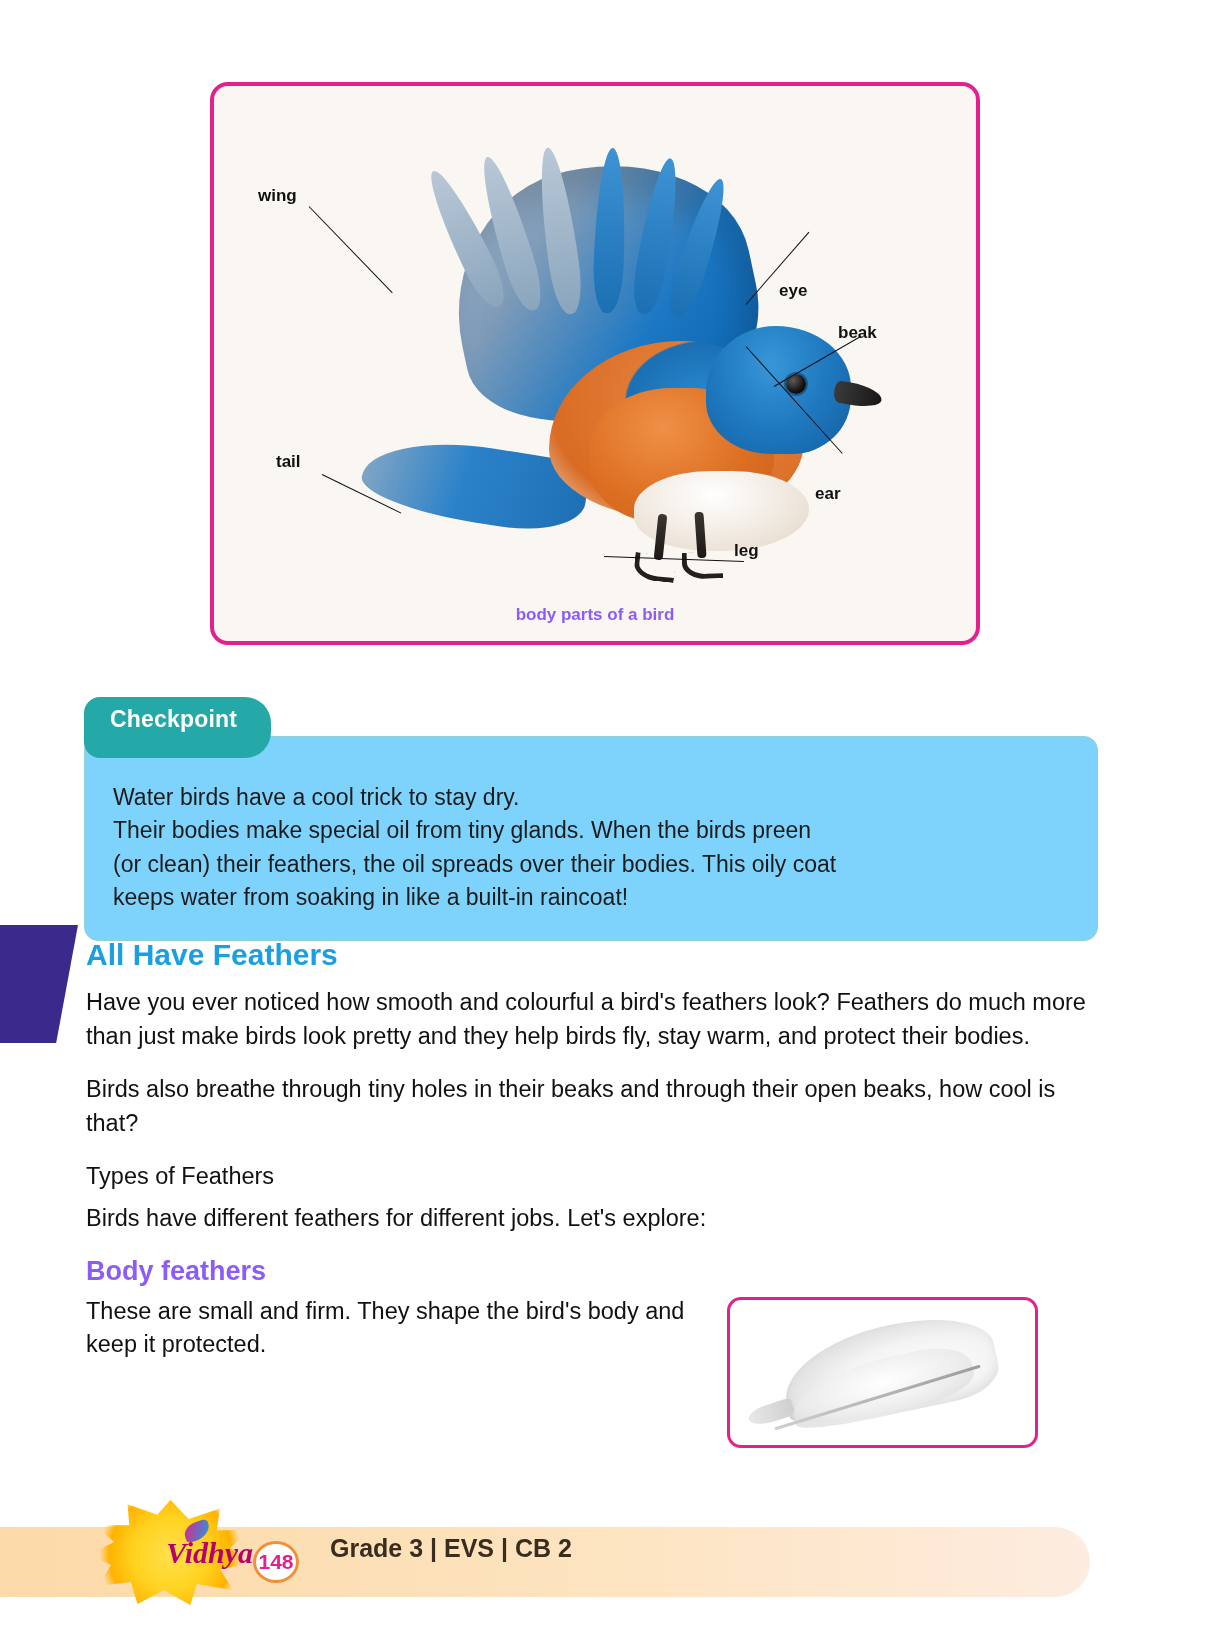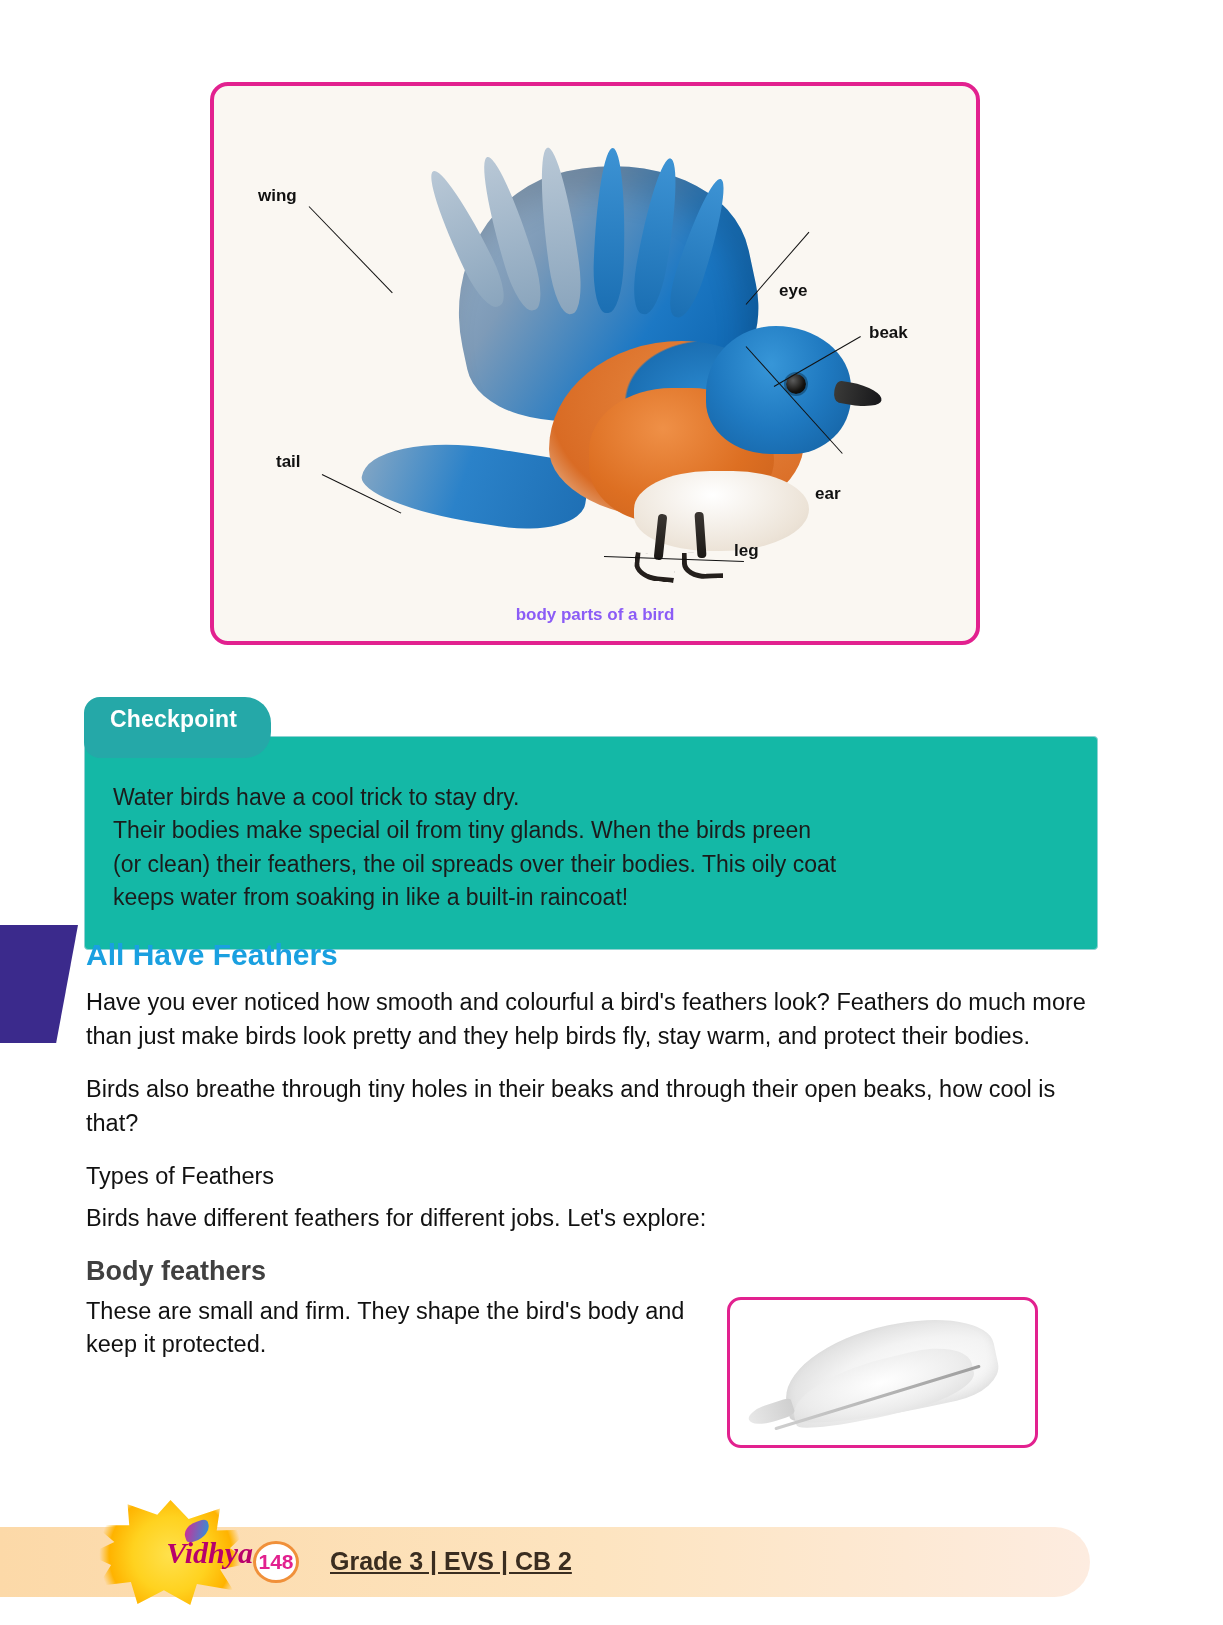--- a/index.html
+++ b/index.html
@@ -181,23 +181,23 @@
     font-size: 23px;
     font-weight: bold;
     padding: 9px 34px 25px 26px;
     border-radius: 16px 26px 26px 16px;
     letter-spacing: .2px;
   }
   .checkpoint-body {
     position: relative;
     margin-top: -22px;
     border: 1.5px solid #8fd2d2;
-    background: #14b8a6;
-    border-radius: 4px;
-    padding: 44px 30px 35px 28px;
+    background: #7dd3fc;
+    border-radius: 14px;
+    padding: 44px 30px 26px 28px;
     box-sizing: border-box;
   }
   .checkpoint-body p {
     margin: 0;
     font-size: 23px;
     line-height: 1.45;
     color: #1b1b1b;
     font-family: "Liberation Sans", sans-serif;
   }
 
@@ -223,21 +223,21 @@
     margin: 0 0 14px 0;
     font-size: 30px;
     font-weight: bold;
     color: #1aa0e0;
     font-family: "Liberation Sans", sans-serif;
   }
   h3.sub-title {
     margin: 18px 0 8px 0;
     font-size: 27px;
     font-weight: bold;
-    color: #404040;
+    color: #8b5cf6;
     font-family: "Liberation Sans", sans-serif;
   }
   p.body-text {
     margin: 0 0 20px 0;
     font-size: 23.5px;
     line-height: 1.43;
     color: #111111;
   }
   p.tight {
     margin-bottom: 8px;
@@ -304,25 +304,24 @@
     left: 0;
     bottom: 28px;
     width: 1090px;
     height: 70px;
     background: linear-gradient(to right, #fcd9a8 0%, #fde4c0 55%, #fdece0 100%);
     border-radius: 0 36px 36px 0;
   }
   .footer-text {
     position: absolute;
     left: 330px;
-    top: 20px;
+    top: 7px;
     font-size: 25px;
     font-weight: bold;
     color: #3a2d20;
-    text-decoration: underline;
   }
   .page-badge {
     position: absolute;
     left: 253px;
     top: 14px;
     width: 46px;
     height: 42px;
     border-radius: 50%;
     background: #ffffff;
     border: 3px solid #f0903a;
@@ -399,21 +398,21 @@
 
     <div class="leader" style="left:95px;top:120px;width:120px;transform:rotate(46deg);"></div>
     <div class="leader" style="left:532px;top:218px;width:96px;transform:rotate(-49deg);"></div>
     <div class="leader" style="left:560px;top:300px;width:100px;transform:rotate(-30deg);"></div>
     <div class="leader" style="left:532px;top:260px;width:144px;transform:rotate(48deg);"></div>
     <div class="leader" style="left:108px;top:388px;width:88px;transform:rotate(26deg);"></div>
     <div class="leader" style="left:390px;top:470px;width:140px;transform:rotate(2deg);"></div>
 
     <div class="label" style="left:44px;top:100px;">wing</div>
     <div class="label" style="left:565px;top:195px;">eye</div>
-    <div class="label" style="left:655px;top:237px;text-align:right;">beak</div>
+    <div class="label" style="left:624px;top:237px;text-align:right;">beak</div>
     <div class="label" style="left:601px;top:398px;">ear</div>
     <div class="label" style="left:62px;top:366px;">tail</div>
     <div class="label" style="left:520px;top:455px;">leg</div>
 
     <div class="caption">body parts of a bird</div>
   </div>
 </div>
 
 <div class="checkpoint-wrap">
   <div class="checkpoint-tab">Checkpoint</div>

